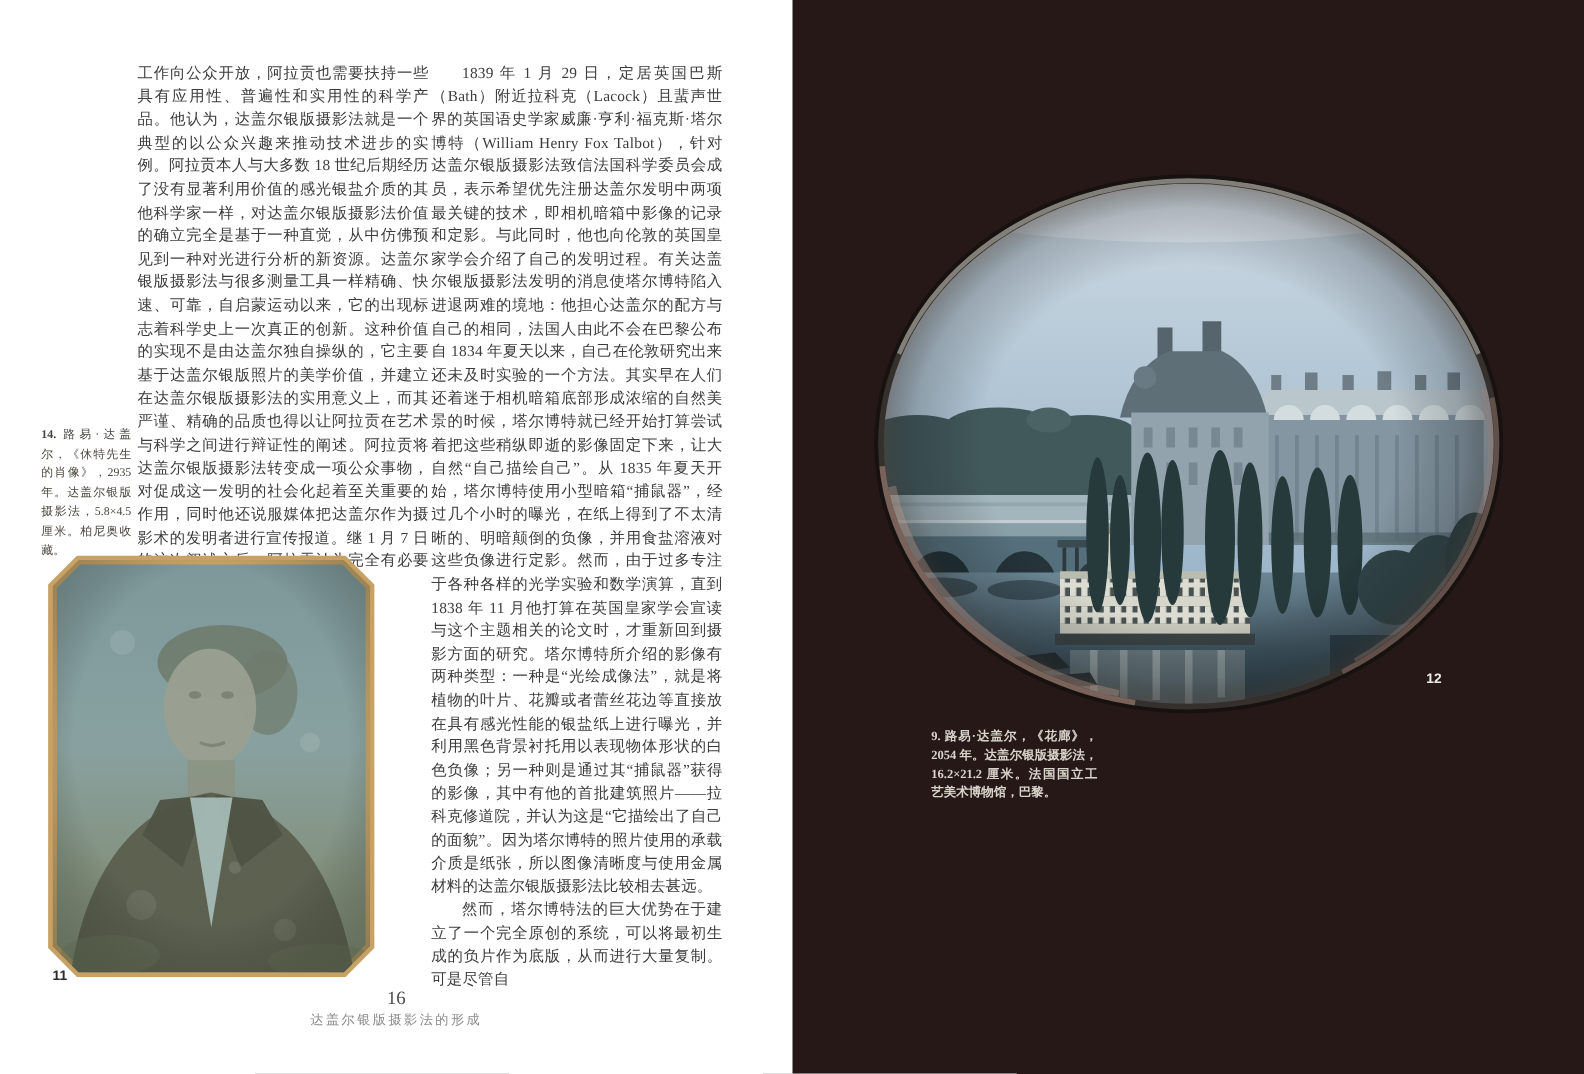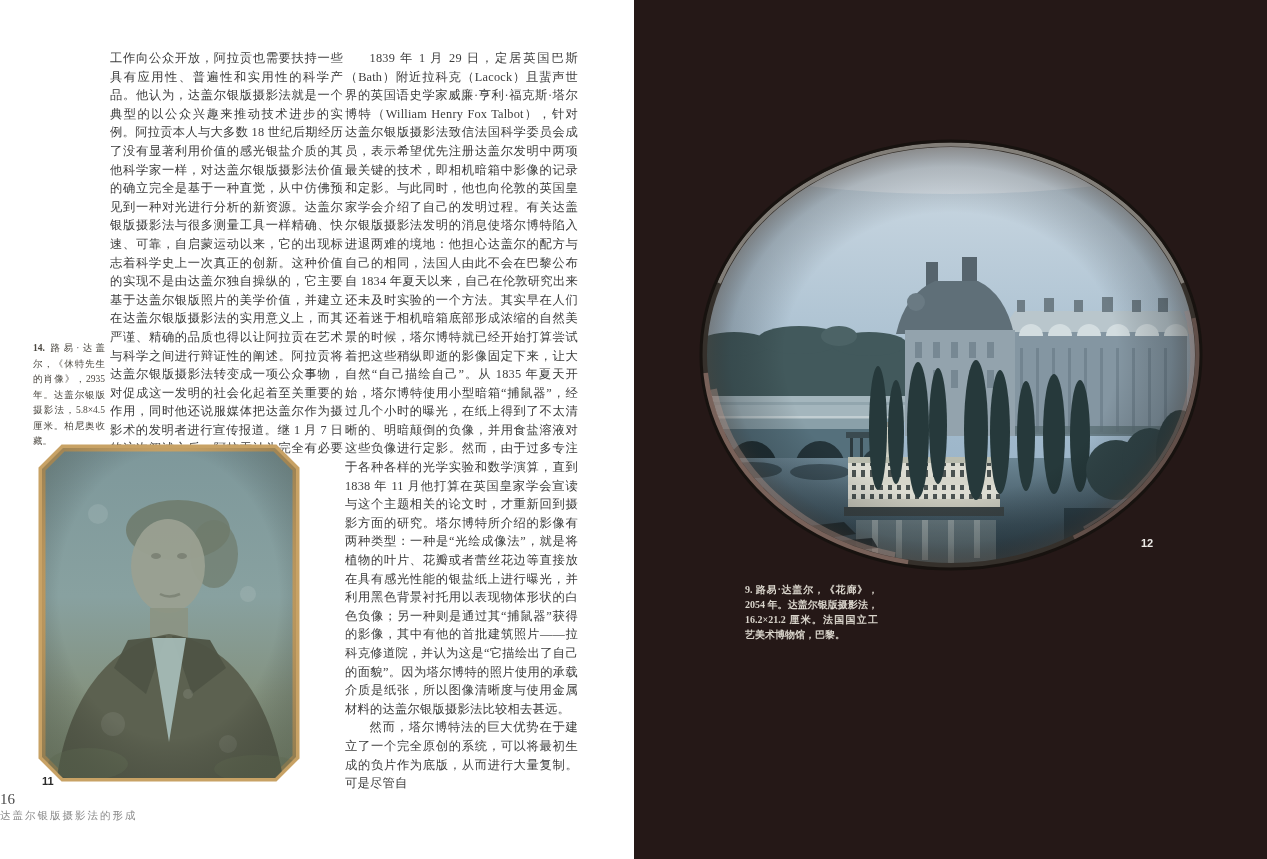--- a/index.html
+++ b/index.html
@@ -25,21 +25,21 @@
     font-size:9.5px; line-height:15.5px; color:#4a463f; text-align:justify;
   }
   .caption-left b { font-weight:700; }
   .fig11 { position:absolute; left:38px; top:444px; width:262px; height:338px; }
   .fig-num-dark {
     position:absolute; left:42px; top:763px;
     font-size:11px; font-weight:700; color:#2b2b2b;
     font-family:"Liberation Sans","DejaVu Sans",sans-serif;
     margin-top:12px;
   }
-  .footer { position:absolute; left:0; top:790px; width:634px; }
+  .footer { position:absolute; left:0; top:790px; width:634px; text-align:center; }
   .footer .pageno { font-size:15px; color:#4a4a4a; line-height:18px; }
   .footer .chapter { font-size:10.5px; color:#8a8a8a; letter-spacing:2px; margin-top:1px; }
   
   .page-right { position:absolute; left:634px; top:0; width:735px; height:859px; background:#251817; }
   .fig12-svg { position:absolute; left:0; top:0; }
   .caption-right {
     position:absolute; left:111px; top:582px; width:133px;
     font-size:10px; line-height:15px; font-weight:700;
     color:#d9d4cb; text-align:justify;
   }

